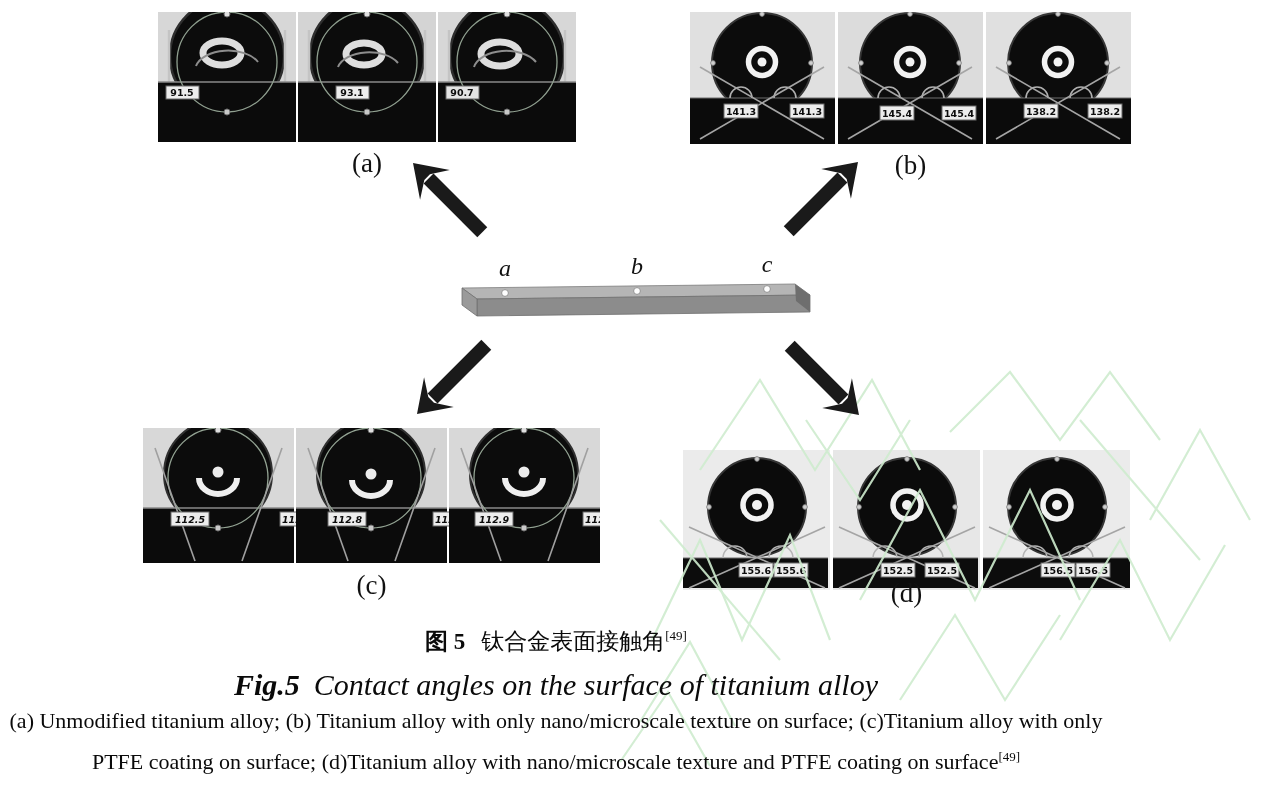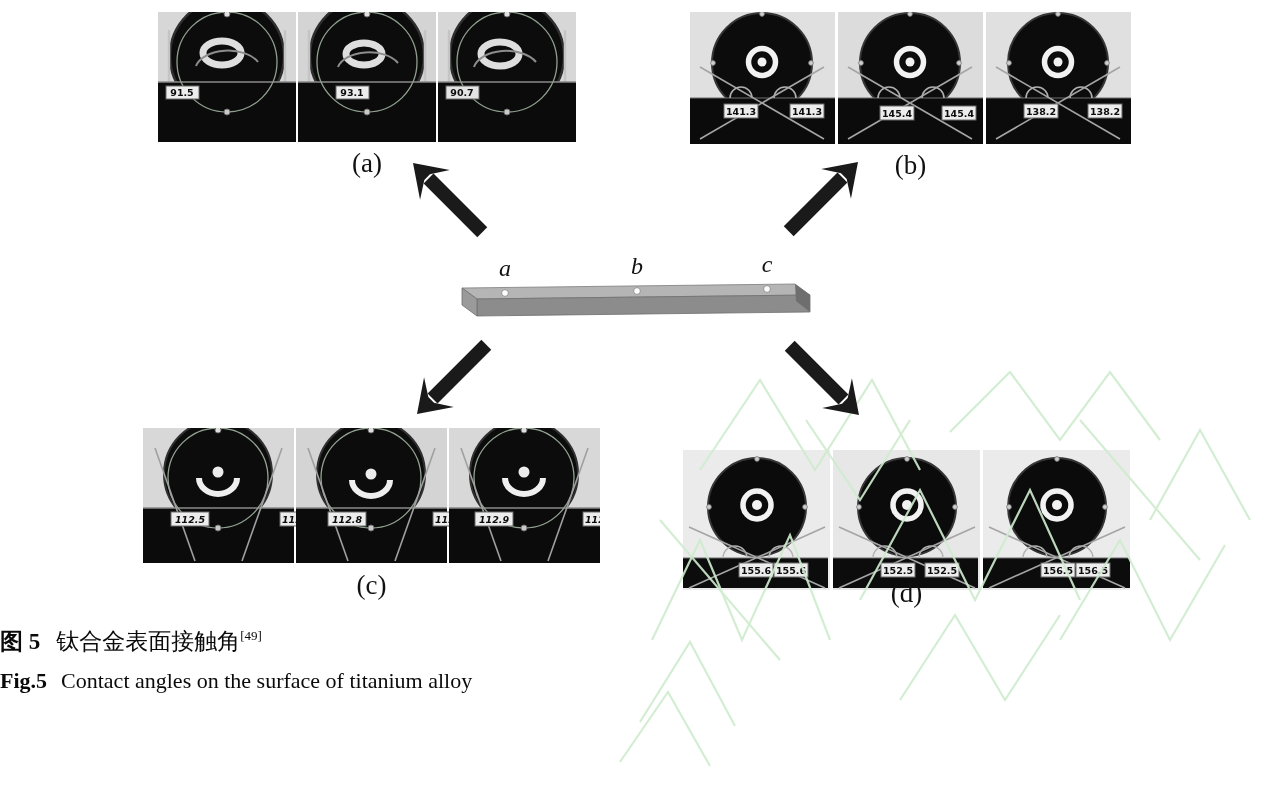--- a/index.html
+++ b/index.html
@@ -1,23 +1,23 @@
 <!DOCTYPE html>
 <html><head>
 <meta charset="utf-8">
 <style>
   html,body{margin:0;padding:0;background:#fff;}
   .stage{position:relative;width:1266px;height:789px;background:#ffffff;overflow:hidden;
          font-family:"Liberation Serif",serif;color:#111;padding-left:43px;}
   .panel{position:absolute;}
   .sublabel{position:absolute;text-align:center;font-size:27px;color:#111;}
-  .caption{position:absolute;left:0;width:1112px;text-align:left;color:#0a0a0a;}
+  .caption{position:absolute;left:0;width:1112px;text-align:center;color:#0a0a0a;}
   .cap-zh{top:626px;font-size:23px;}
   .cap-zh .pfx{font-weight:bold;margin-right:16px;}
-  .cap-en{top:668px;font-size:22px;}
+  .cap-en{top:668px;font-size:30px;font-style:italic;}
   .cap-en .pfx{font-weight:bold;margin-right:14px;}
   .notes1{top:708px;font-size:22px;}
   .notes2{top:749px;font-size:22px;}
   sup{font-size:13px;vertical-align:super;line-height:0;}
   svg{display:block;}
   .val{font-family:"DejaVu Sans",sans-serif;font-weight:bold;font-size:9.5px;fill:#0c0c0c;}
   .ptlabel{font-style:italic;font-size:24px;fill:#111;}
   .overlay{position:absolute;left:0;top:0;pointer-events:none;}
 </style>
 </head>
@@ -308,14 +308,18 @@
       <text class="ptlabel" x="767" y="272" text-anchor="middle">c</text>
     </g>
   </svg>
 
   <div class="caption cap-zh">
     <span class="pfx">图 5</span><span>钛合金表面接触角</span><sup>[49]</sup>
   </div>
   <div class="caption cap-en">
     <span class="pfx">Fig.5</span><span>Contact angles on the surface of titanium alloy</span>
   </div>
+  <div class="caption notes1">(a) Unmodified titanium alloy; (b) Titanium alloy with only nano/microscale texture on surface; (c)Titanium alloy with only</div>
+  <div class="caption notes2">
+    <span>PTFE coating on surface; (d)Titanium alloy with nano/microscale texture and PTFE coating on surface</span><sup>[49]</sup>
+  </div>
 
 </div>
 
 </body></html>

